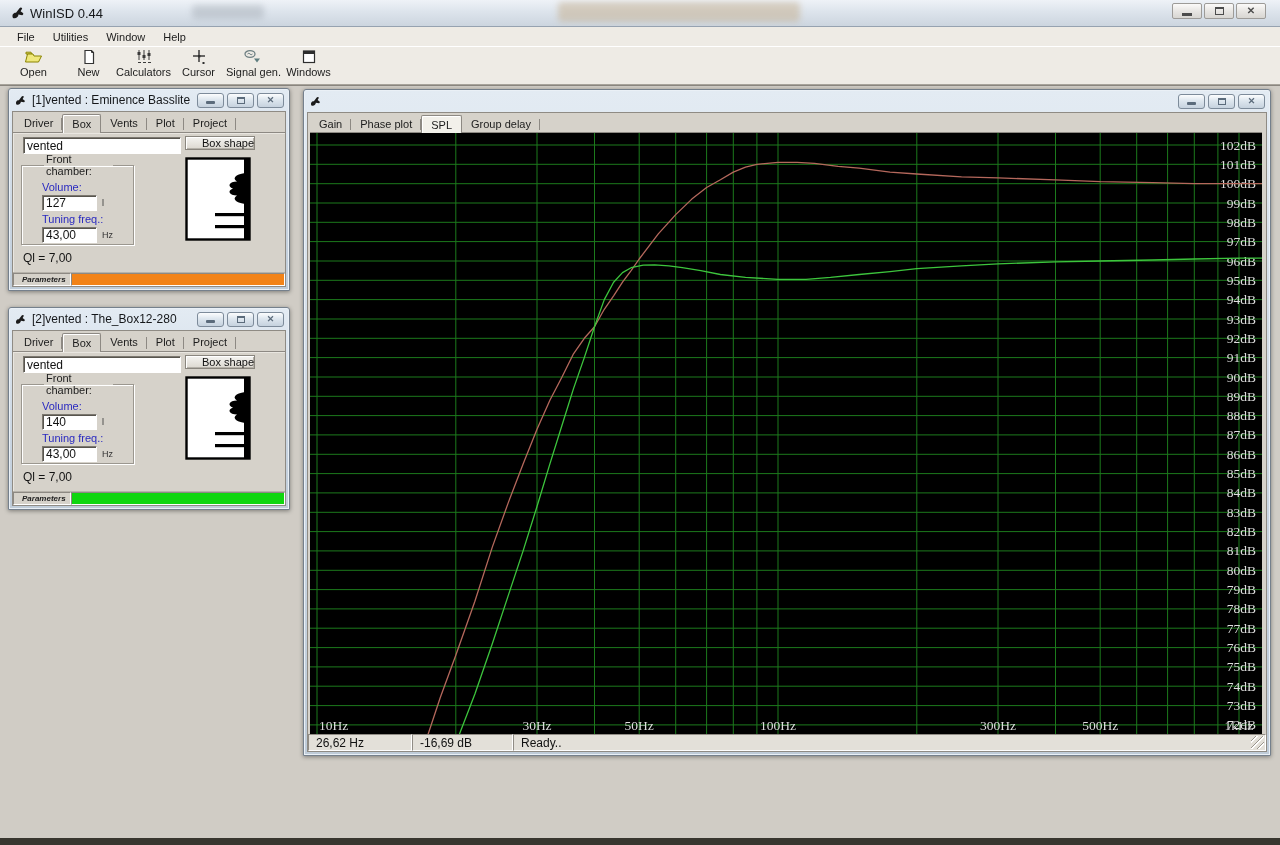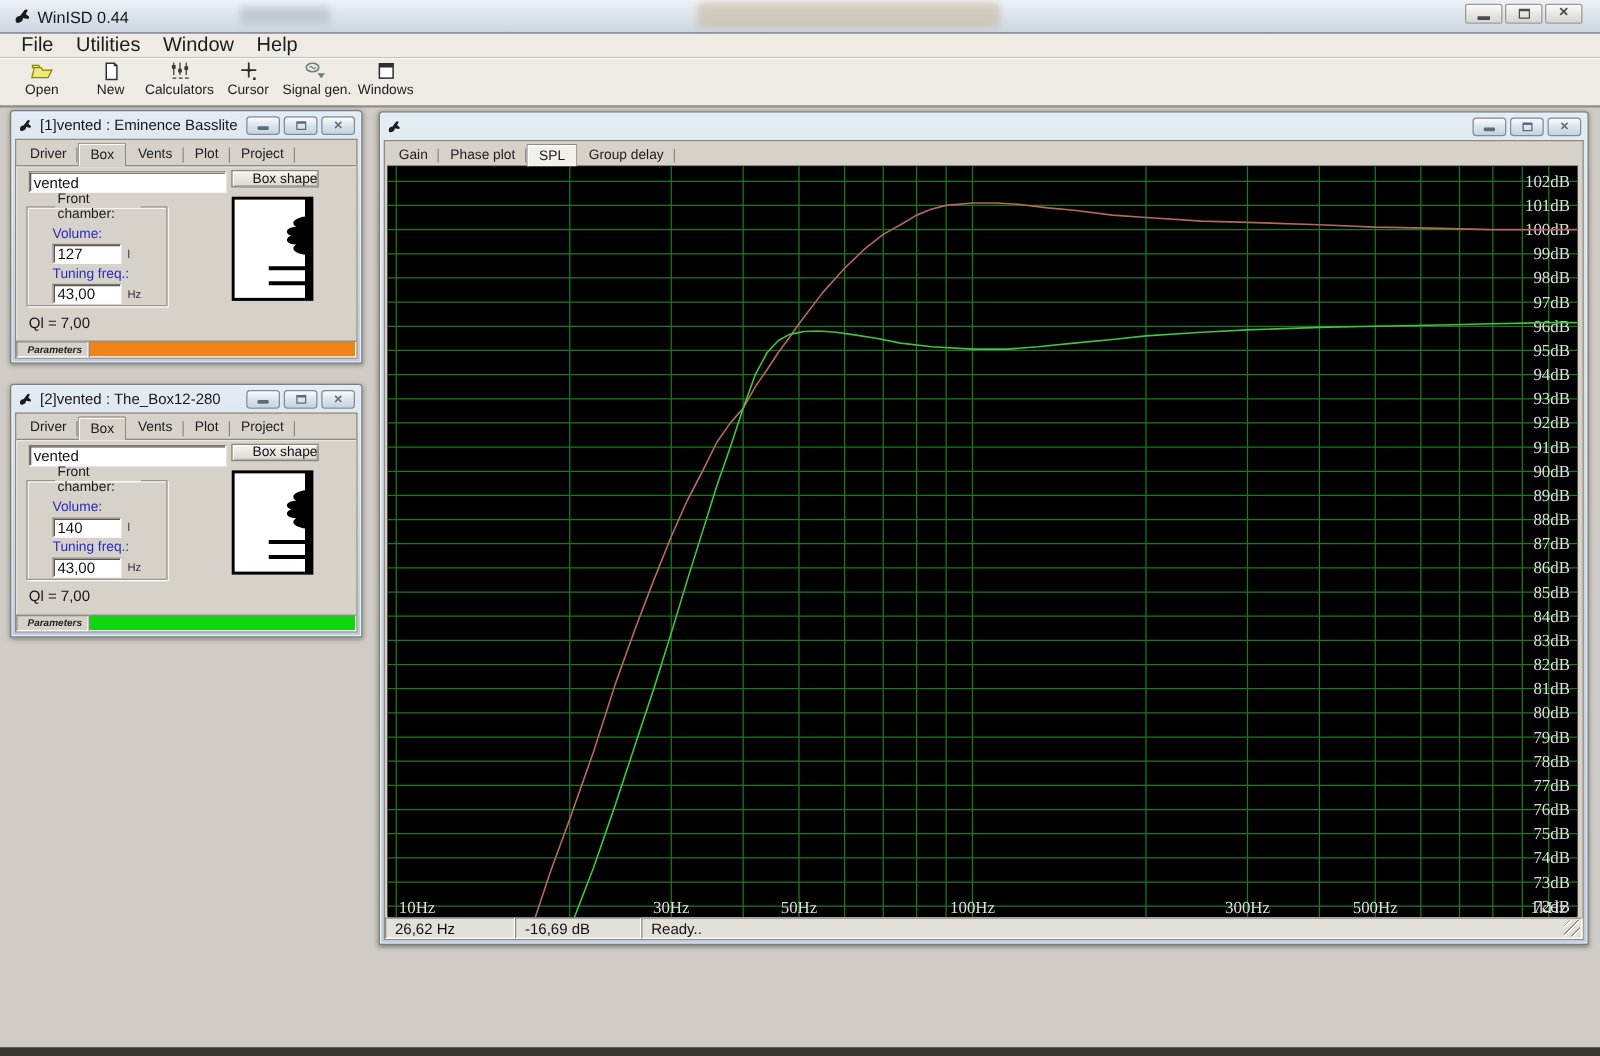--- a/index.html
+++ b/index.html
@@ -15,21 +15,21 @@
   .app-title { position:absolute; left:30px; top:6px; font-size:13px; color:#16181b; }
   .app-icon { position:absolute; left:10px; top:5px; }
   .main-caps { position:absolute; right:14px; top:3px; display:flex; gap:2px; }
   .main-cap { width:30px; height:16px; border:1px solid #9d9b98; border-radius:2px;
     background:linear-gradient(#fbfaf9,#e6e4e1 55%,#d8d6d2); display:flex; align-items:center; justify-content:center; }
   .glyph-min { width:10px; height:3px; background:#4c4c4c; margin-top:6px; }
   .glyph-max { width:9px; height:8px; border:1px solid #4c4c4c; border-top-width:2px; }
   .glyph-close { font-size:10px; font-weight:bold; color:#4c4c4c; line-height:1; }
 
   .menubar { position:absolute; left:0; top:27px; width:1280px; height:19px; background:#eeebe5; display:flex; align-items:center; padding-left:8px; }
-  .menu-item { padding:2px 9px; font-size:16px; color:#1c1c1c; }
+  .menu-item { padding:2px 9px; font-size:11px; color:#1c1c1c; }
 
   .toolbar { position:absolute; left:0; top:46px; width:1280px; height:39px; background:#eeebe5;
     border-bottom:1px solid #a7a39b; box-shadow:0 1px 0 #ffffff inset; display:flex; align-items:flex-start; padding:2px 0 0 6px; }
   .tool-btn { width:55px; height:35px; display:flex; flex-direction:column; align-items:center; justify-content:flex-start; gap:1px; }
   .tool-btn svg { margin-top:1px; }
   .tool-label { font-size:11px; color:#1c1c1c; white-space:nowrap; }
 
   
   .mdi { position:absolute; left:0; top:85px; width:1280px; height:753px; background:#d0ccc5; border-top:1px solid #8a867f; }
   .bottom-strip { position:absolute; left:0; top:838px; width:1280px; height:7px; background:#38362f; }

